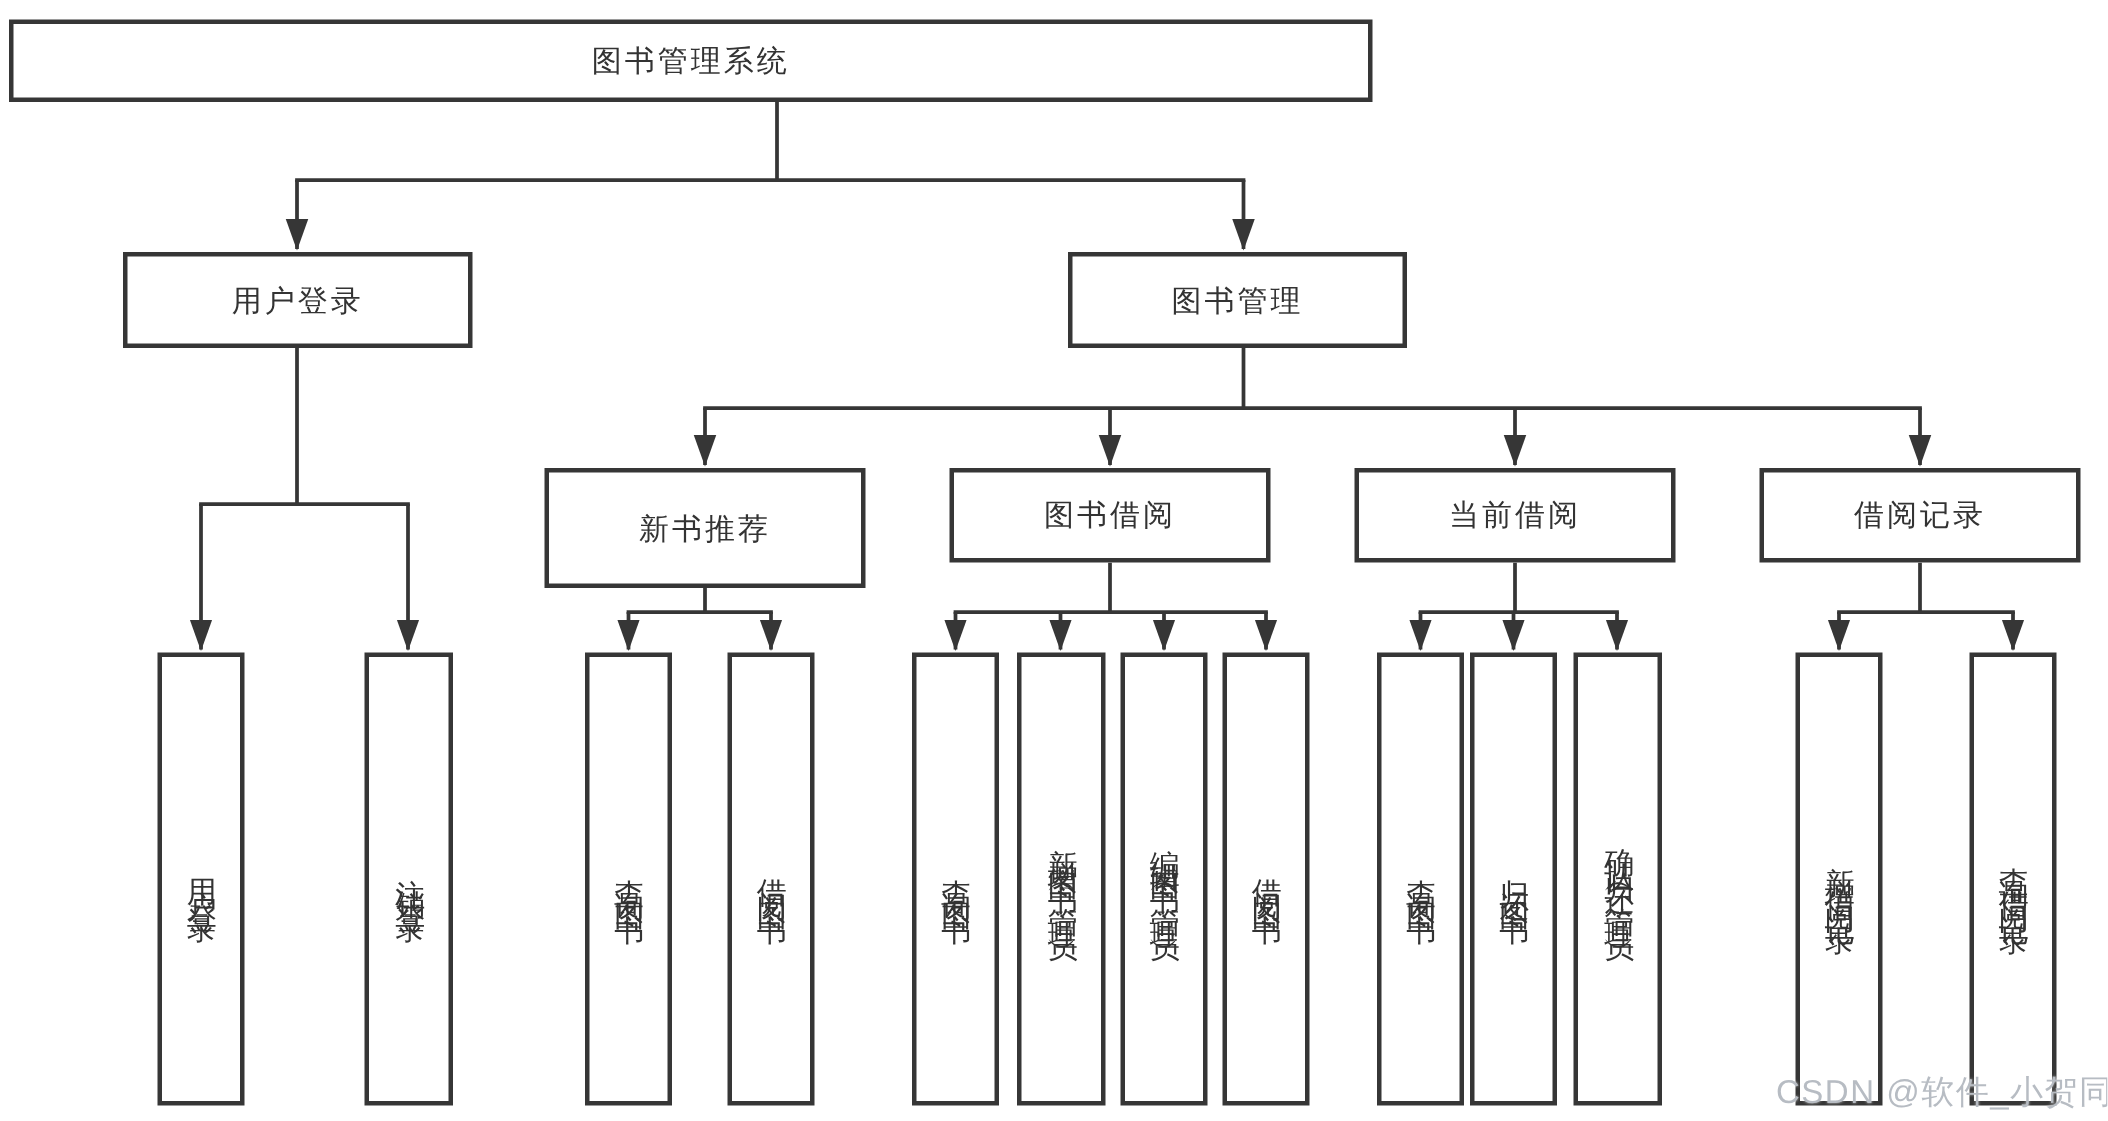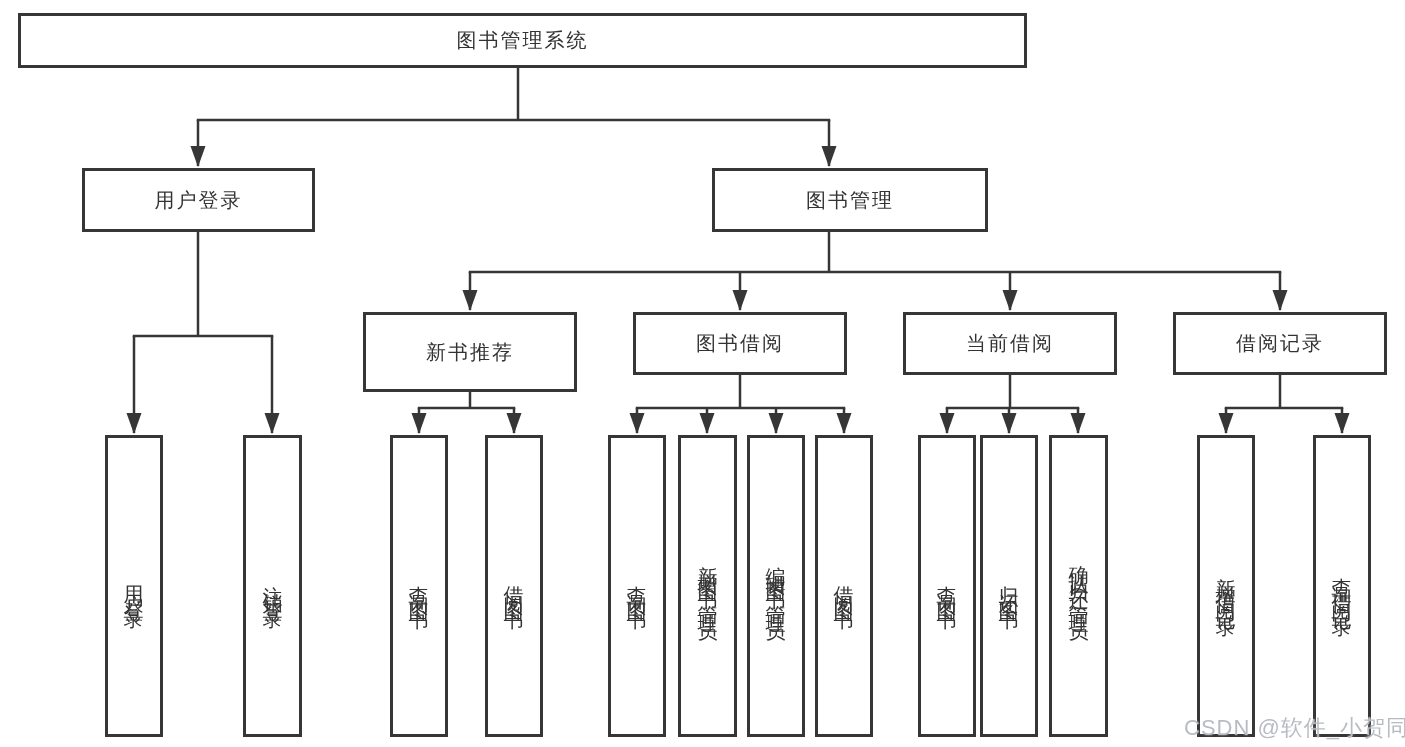--- a/index.html
+++ b/index.html
@@ -71,24 +71,24 @@
       <line x1="1009" y1="408" x2="1009" y2="433" marker-end="url(#ah)"></line>
       <line x1="1078" y1="408" x2="1078" y2="433" marker-end="url(#ah)"></line>
 
       <path d="M1280,375 V409"></path>
       <path d="M1226,408 H1342" stroke-linecap="square"></path>
       <line x1="1226" y1="408" x2="1226" y2="433" marker-end="url(#ah)"></line>
       <line x1="1342" y1="408" x2="1342" y2="433" marker-end="url(#ah)"></line>
     </g>
   </svg>
 
-  <div class="box h" style="left:18px;top:13px;width:1009px;height:55px">图书管理系统</div>
+  <div class="box h" style="left:6px;top:13px;width:909px;height:55px">图书管理系统</div>
 
   <div class="box h" style="left:82px;top:168px;width:233px;height:64px">用户登录</div>
-  <div class="box h" style="left:712px;top:168px;width:276px;height:64px">图书管理</div>
+  <div class="box h" style="left:712px;top:168px;width:226px;height:64px">图书管理</div>
 
   <div class="box h" style="left:363px;top:312px;width:214px;height:80px">新书推荐</div>
   <div class="box h" style="left:903px;top:312px;width:214px;height:63px">当前借阅</div>
   <div class="box h" style="left:633px;top:312px;width:214px;height:63px">图书借阅</div>
   <div class="box h" style="left:1173px;top:312px;width:214px;height:63px">借阅记录</div>
 
   <div class="box v" style="left:105px;top:435px;width:58px;height:302px">用户登录</div>
   <div class="box v" style="left:243px;top:435px;width:59px;height:302px">注销登录</div>
 
   <div class="box v" style="left:390px;top:435px;width:58px;height:302px">查询图书</div>

